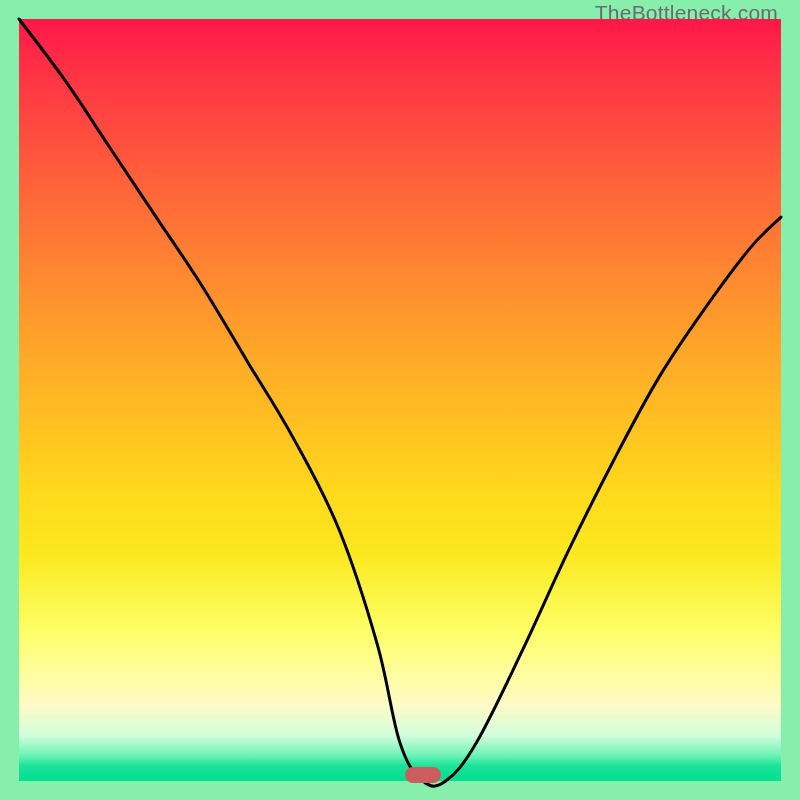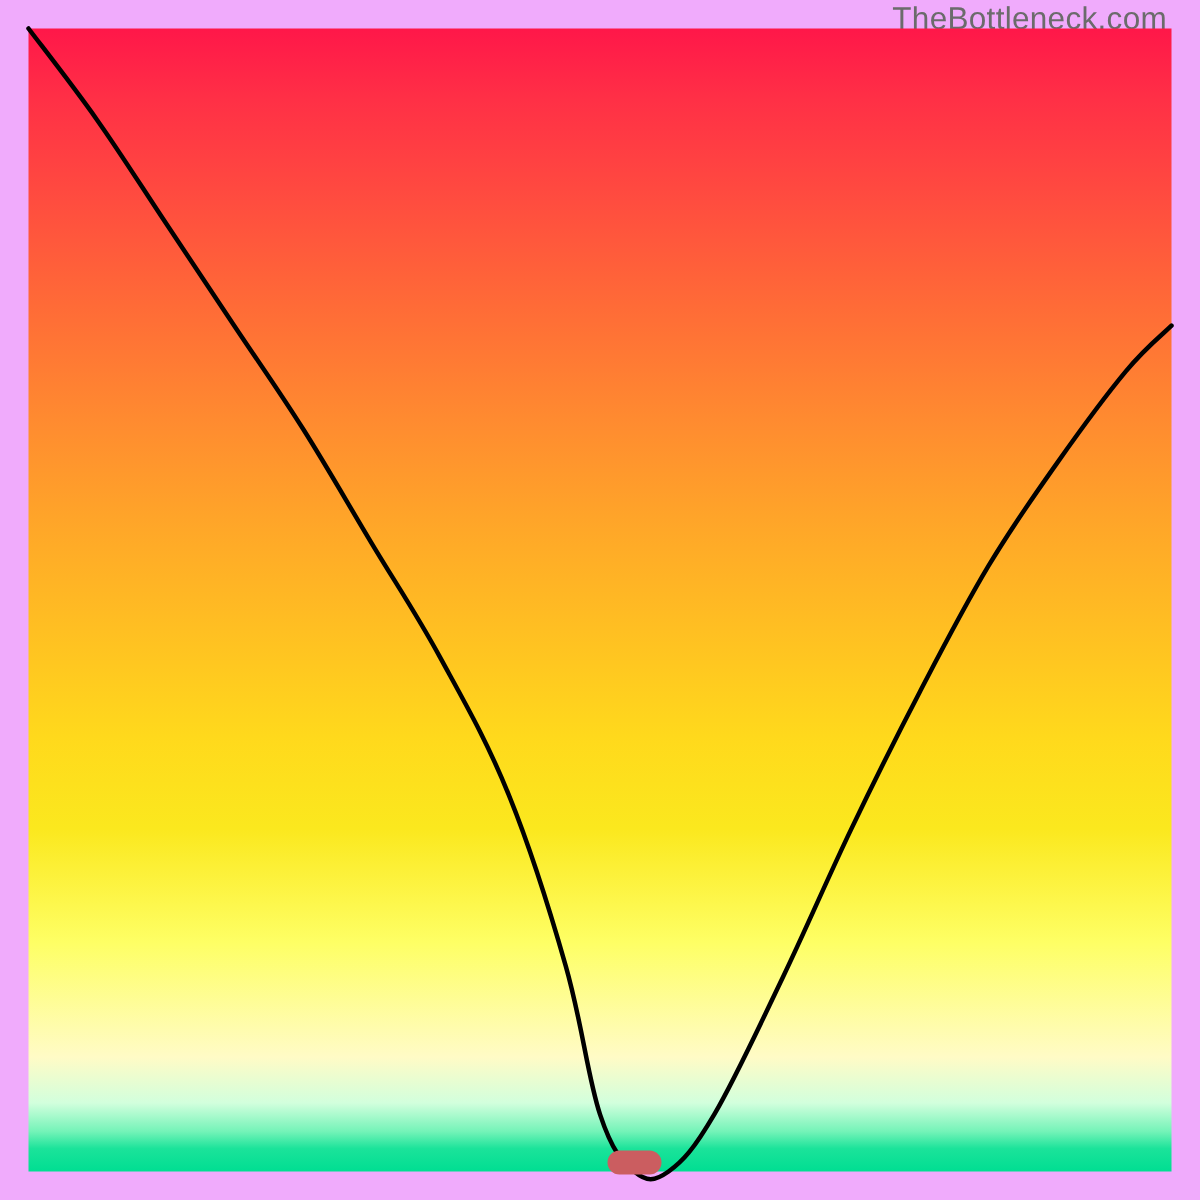--- a/index.html
+++ b/index.html
@@ -8,21 +8,21 @@
     width: 800px;
     height: 800px;
     background: #000;
     overflow: hidden;
     font-family: Arial, Helvetica, sans-serif;
   }
   .outer {
     position: relative;
     width: 800px;
     height: 800px;
-    background: #f0abfc;
+    background: #86efac;
   }
   .plot {
     position: absolute;
     left: 19px;
     top: 19px;
     width: 762px;
     height: 762px;
     
     background: linear-gradient(
       to bottom,

